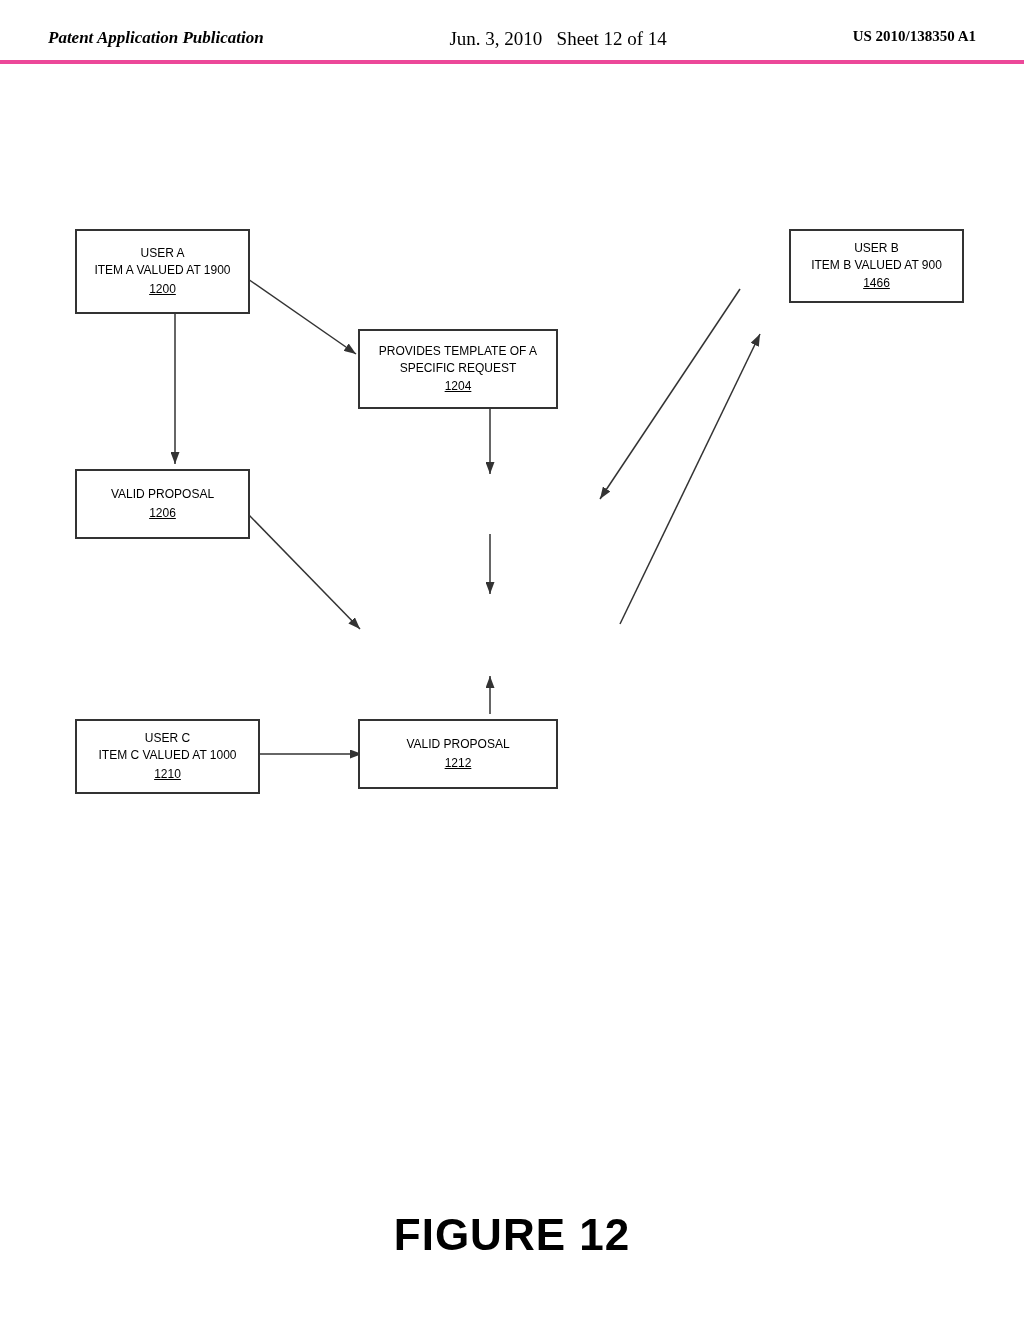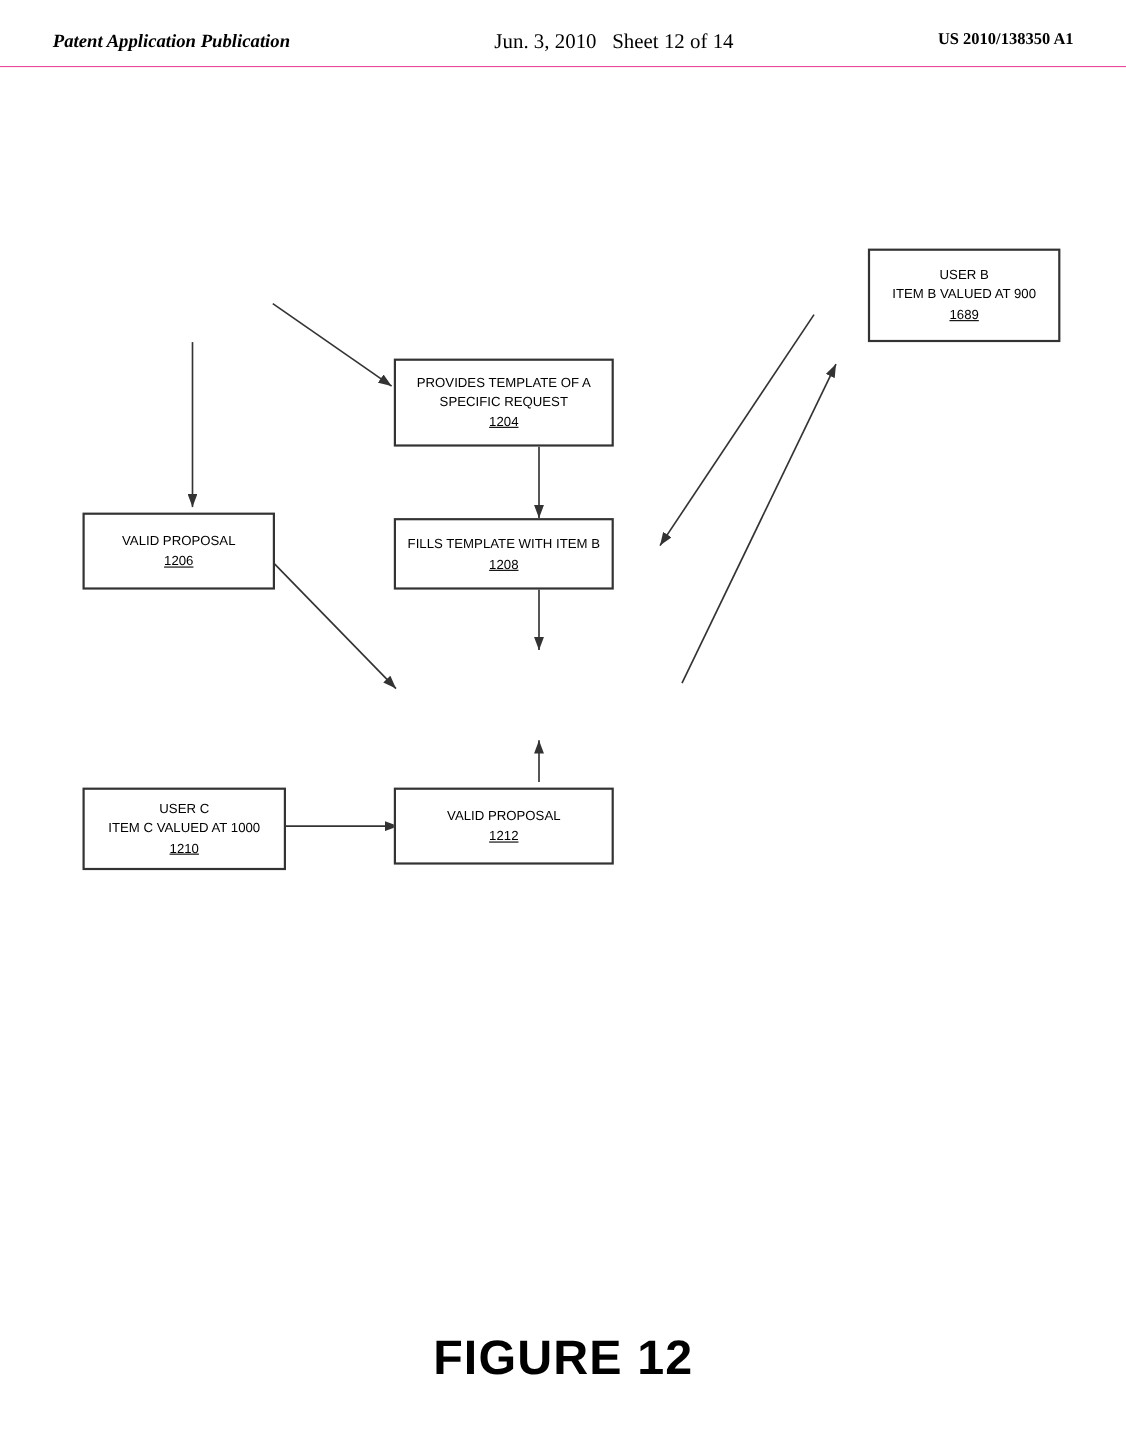--- a/index.html
+++ b/index.html
@@ -11,21 +11,21 @@
       position: relative;
       overflow: hidden;
     }
 
     
     .header {
       display: flex;
       justify-content: space-between;
       align-items: flex-start;
       padding: 28px 48px 10px 48px;
-      border-bottom: 1px solid #ec4899;
+      border-bottom: 4px solid #ec4899;
     }
     .header-left {
       font-size: 17px;
       font-weight: bold;
       font-style: italic;
     }
     .header-center {
       font-size: 19px;
       text-align: center;
     }
@@ -117,42 +117,43 @@
 
     <line x1="490" y1="450" x2="490" y2="510" stroke="#333" stroke-width="1.5" marker-end="url(#arrowhead)"></line>
 
     <line x1="620" y1="540" x2="760" y2="250" stroke="#333" stroke-width="1.5" marker-end="url(#arrowhead)"></line>
 
     <line x1="258" y1="670" x2="362" y2="670" stroke="#333" stroke-width="1.5" marker-end="url(#arrowhead)"></line>
 
     <line x1="490" y1="630" x2="490" y2="592" stroke="#333" stroke-width="1.5" marker-end="url(#arrowhead)"></line>
   </svg>
 
+  <div class="box" style="left: 75px; top: 145px; width: 175px; height: 85px;">
+    <span>USER A</span>
+    <span>ITEM A VALUED AT 1900</span>
+    <span class="ref">1200</span>
+  </div>
 
-  <div class="box" style="right: 60px; top: 145px; width: 175px; height: 85px;">
+  <div class="box" style="right: 60px; top: 145px; width: 175px; height: 74px;">
     <span>USER B</span>
     <span>ITEM B VALUED AT 900</span>
-    <span class="ref">1689</span>
+    <span class="ref">1466</span>
   </div>
 
   <div class="box" style="left: 358px; top: 245px; width: 200px; height: 80px;">
     <span>PROVIDES TEMPLATE OF A</span>
     <span>SPECIFIC REQUEST</span>
     <span class="ref">1204</span>
   </div>
 
   <div class="box" style="left: 75px; top: 385px; width: 175px; height: 70px;">
     <span>VALID PROPOSAL</span>
     <span class="ref">1206</span>
   </div>
 
-  <div class="box" style="left: 358px; top: 390px; width: 200px; height: 65px;">
-    <span>FILLS TEMPLATE WITH ITEM B</span>
-    <span class="ref">1208</span>
-  </div>
 
 
   <div class="box" style="left: 75px; top: 635px; width: 185px; height: 75px;">
     <span>USER C</span>
     <span>ITEM C VALUED AT 1000</span>
     <span class="ref">1210</span>
   </div>
 
   <div class="box" style="left: 358px; top: 635px; width: 200px; height: 70px;">
     <span>VALID PROPOSAL</span>

